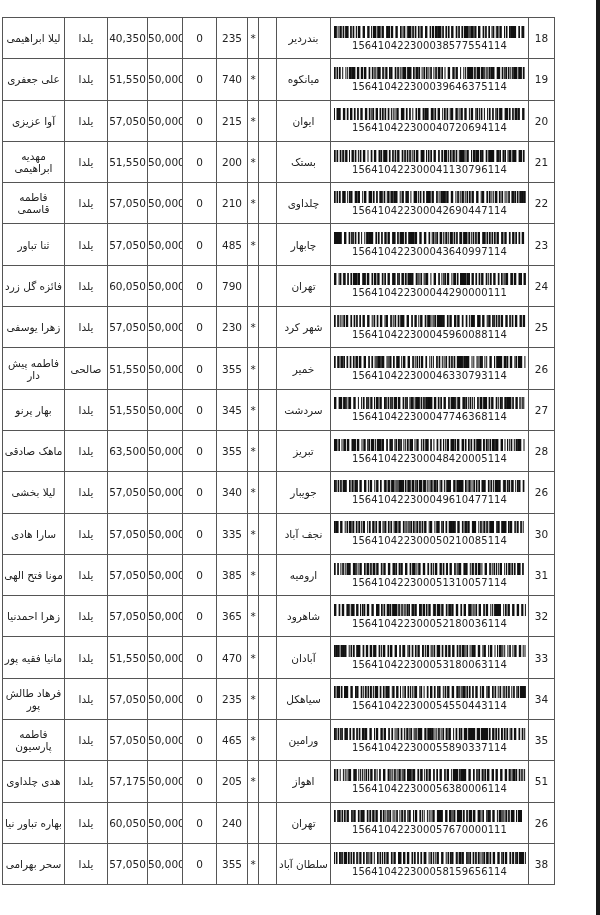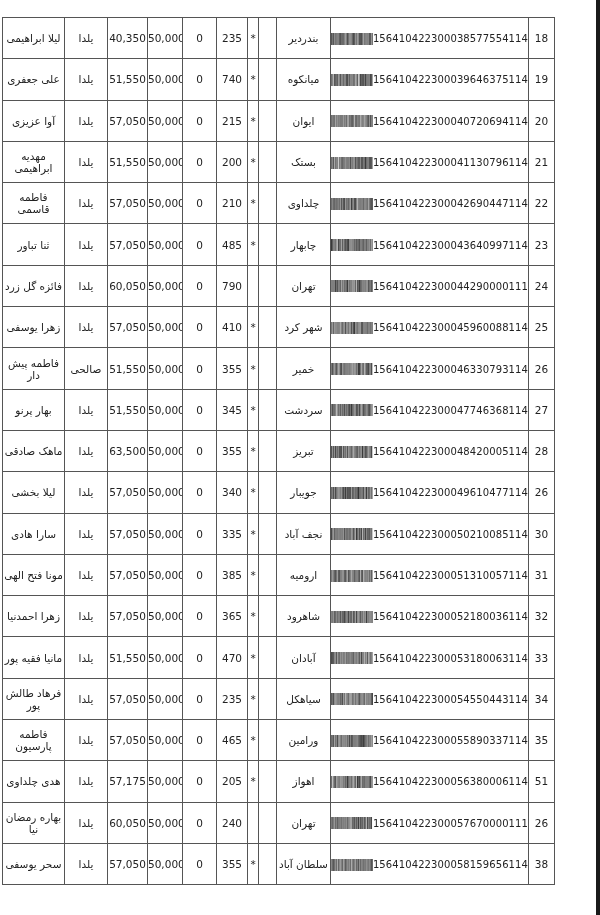--- a/index.html
+++ b/index.html
@@ -15,21 +15,21 @@
   }
   table.sheet td {
     border: 1.5px solid #555;
     height: 40.3px; padding: 0; text-align: center; vertical-align: middle;
     font-size: 10.5px; line-height: 12px; overflow: hidden;
   }
   td.c-name { font-size: 10px; }
   td.c-city { font-size: 9.5px; }
   td.c-star { font-size: 10px; }
   td.c-num { font-size: 11px; }
-  .bc-wrap { display: flex; align-items: center; justify-content: center; }
+  .bc-wrap { display: flex; flex-direction: column; align-items: center; justify-content: center; }
   .barcode { width: 192px; height: 12px; margin-top: 1px; }
   .bc-text { font-size: 10px; margin-top: 2px; letter-spacing: 0.1px; }
 </style>
 </head>
 <body>
 
 <div class="edge-bar"></div>
 
 <table class="sheet">
   <colgroup>
@@ -712,21 +712,21 @@
     </td>
     <td class="c-num">24</td>
   </tr>
 
   <tr>
     <td class="c-name">زهرا یوسفی</td>
     <td class="c-name">یلدا</td>
     <td class="c-num">57,050</td>
     <td class="c-num">50,000</td>
     <td class="c-num">0</td>
-    <td class="c-num">410</td>
+    <td class="c-num">230</td>
     <td class="c-star">*</td>
     <td></td>
     <td class="c-city">شهر کرد</td>
     <td>
       <div class="bc-wrap">
         <svg class="barcode" viewBox="0 0 192 12" preserveAspectRatio="none">
               <rect x="0.00" y="0" width="1.70" height="12" fill="#111111"></rect>
               <rect x="3.20" y="0" width="1.70" height="12" fill="#111111"></rect>
               <rect x="5.70" y="0" width="1.00" height="12" fill="#111111"></rect>
               <rect x="7.50" y="0" width="1.00" height="12" fill="#111111"></rect>
@@ -1875,21 +1875,21 @@
               <rect x="188.30" y="0" width="1.00" height="12" fill="#111111"></rect>
               <rect x="190.10" y="0" width="1.00" height="12" fill="#111111"></rect>
             </svg>
         <div class="bc-text">156410422300056380006114</div>
       </div>
     </td>
     <td class="c-num">51</td>
   </tr>
 
   <tr>
-    <td class="c-name">بهاره رمضان نیا</td>
+    <td class="c-name">بهاره تباور نیا</td>
     <td class="c-name">یلدا</td>
     <td class="c-num">60,050</td>
     <td class="c-num">50,000</td>
     <td class="c-num">0</td>
     <td class="c-num">240</td>
     <td class="c-star"></td>
     <td></td>
     <td class="c-city">تهران</td>
     <td>
       <div class="bc-wrap">
@@ -1975,21 +1975,21 @@
               <rect x="183.80" y="0" width="2.40" height="12" fill="#111111"></rect>
               <rect x="185.60" y="0" width="2.40" height="12" fill="#111111"></rect>
             </svg>
         <div class="bc-text">156410422300057670000111</div>
       </div>
     </td>
     <td class="c-num">26</td>
   </tr>
 
   <tr>
-    <td class="c-name">سحر یوسفی</td>
+    <td class="c-name">سحر بهرامی</td>
     <td class="c-name">یلدا</td>
     <td class="c-num">57,050</td>
     <td class="c-num">50,000</td>
     <td class="c-num">0</td>
     <td class="c-num">355</td>
     <td class="c-star">*</td>
     <td></td>
     <td class="c-city">سلطان آباد</td>
     <td>
       <div class="bc-wrap">

